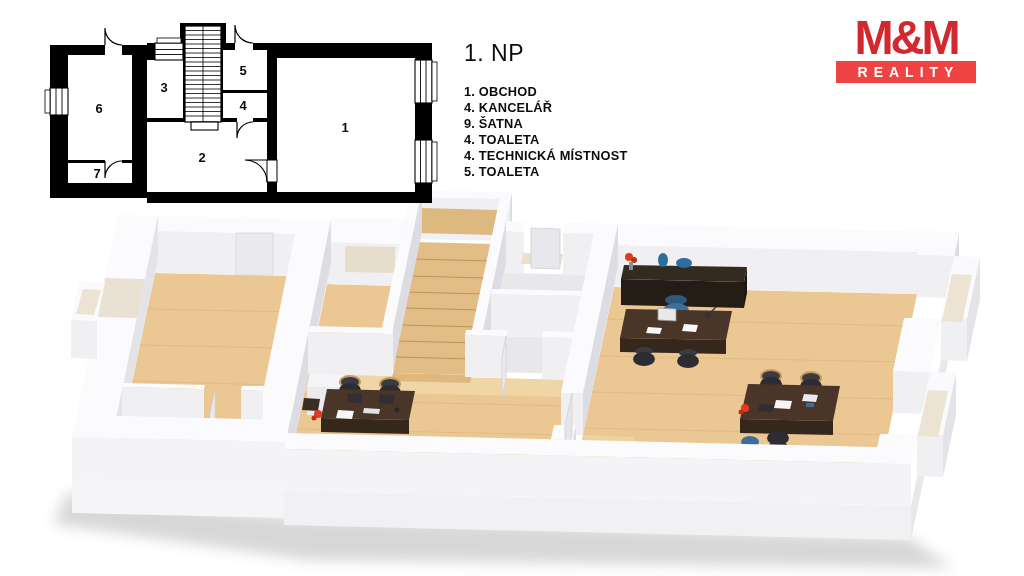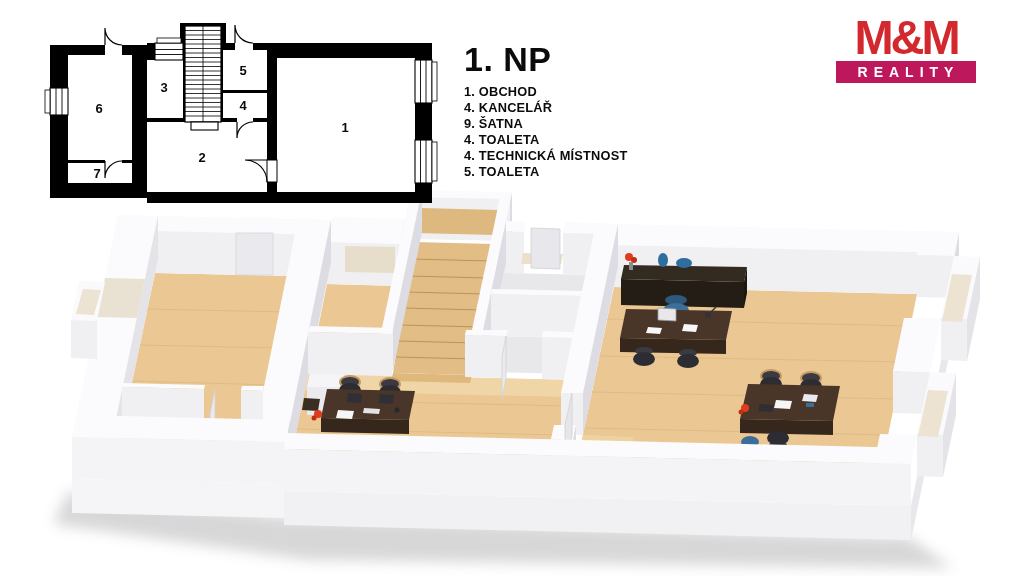--- a/index.html
+++ b/index.html
@@ -1,28 +1,28 @@
 <!DOCTYPE html>
 <html><head>
 <meta charset="utf-8">
 <style>
   html,body{margin:0;padding:0;background:#ffffff;}
   .page{position:relative;width:1024px;height:576px;background:#ffffff;overflow:hidden;
         font-family:"Liberation Sans",sans-serif;}
   .plan2d{position:absolute;left:40px;top:10px;width:400px;height:200px;}
   .plan3d{position:absolute;left:0;top:0;width:1024px;height:576px;}
-  .floor-title{position:absolute;left:464px;top:40px;font-size:34px;font-weight:bold;
+  .floor-title{position:absolute;left:464px;top:40px;font-size:23px;font-weight:normal;
         color:#0b0b0b;letter-spacing:.5px;}
   .legend{position:absolute;left:464px;top:84px;margin:0;padding:0;list-style:none;}
   .legend li{font-size:12.8px;font-weight:bold;color:#0b0b0b;line-height:16.1px;
         letter-spacing:.2px;white-space:nowrap;}
   .logo{position:absolute;left:836px;top:14px;width:140px;text-align:center;}
   .logo-mm{color:#d2282e;font-weight:900;font-size:47px;line-height:46px;
         letter-spacing:-3px;transform:scaleY(1.04);}
-  .logo-bar{margin-top:1px;background:#be185d;color:#ffffff;font-weight:800;
+  .logo-bar{margin-top:1px;background:#ef4444;color:#ffffff;font-weight:800;
         font-size:14px;letter-spacing:6px;padding:3px 0 3px 5px;}
   text.rlabel{font-size:13px;font-weight:bold;fill:#0a0a0a;text-anchor:middle;
         font-family:"Liberation Sans",sans-serif;}
 </style>
 </head>
 <body>
 
 <div class="page">
 
   <svg class="plan3d" viewBox="0 0 1024 576" aria-hidden="true">

